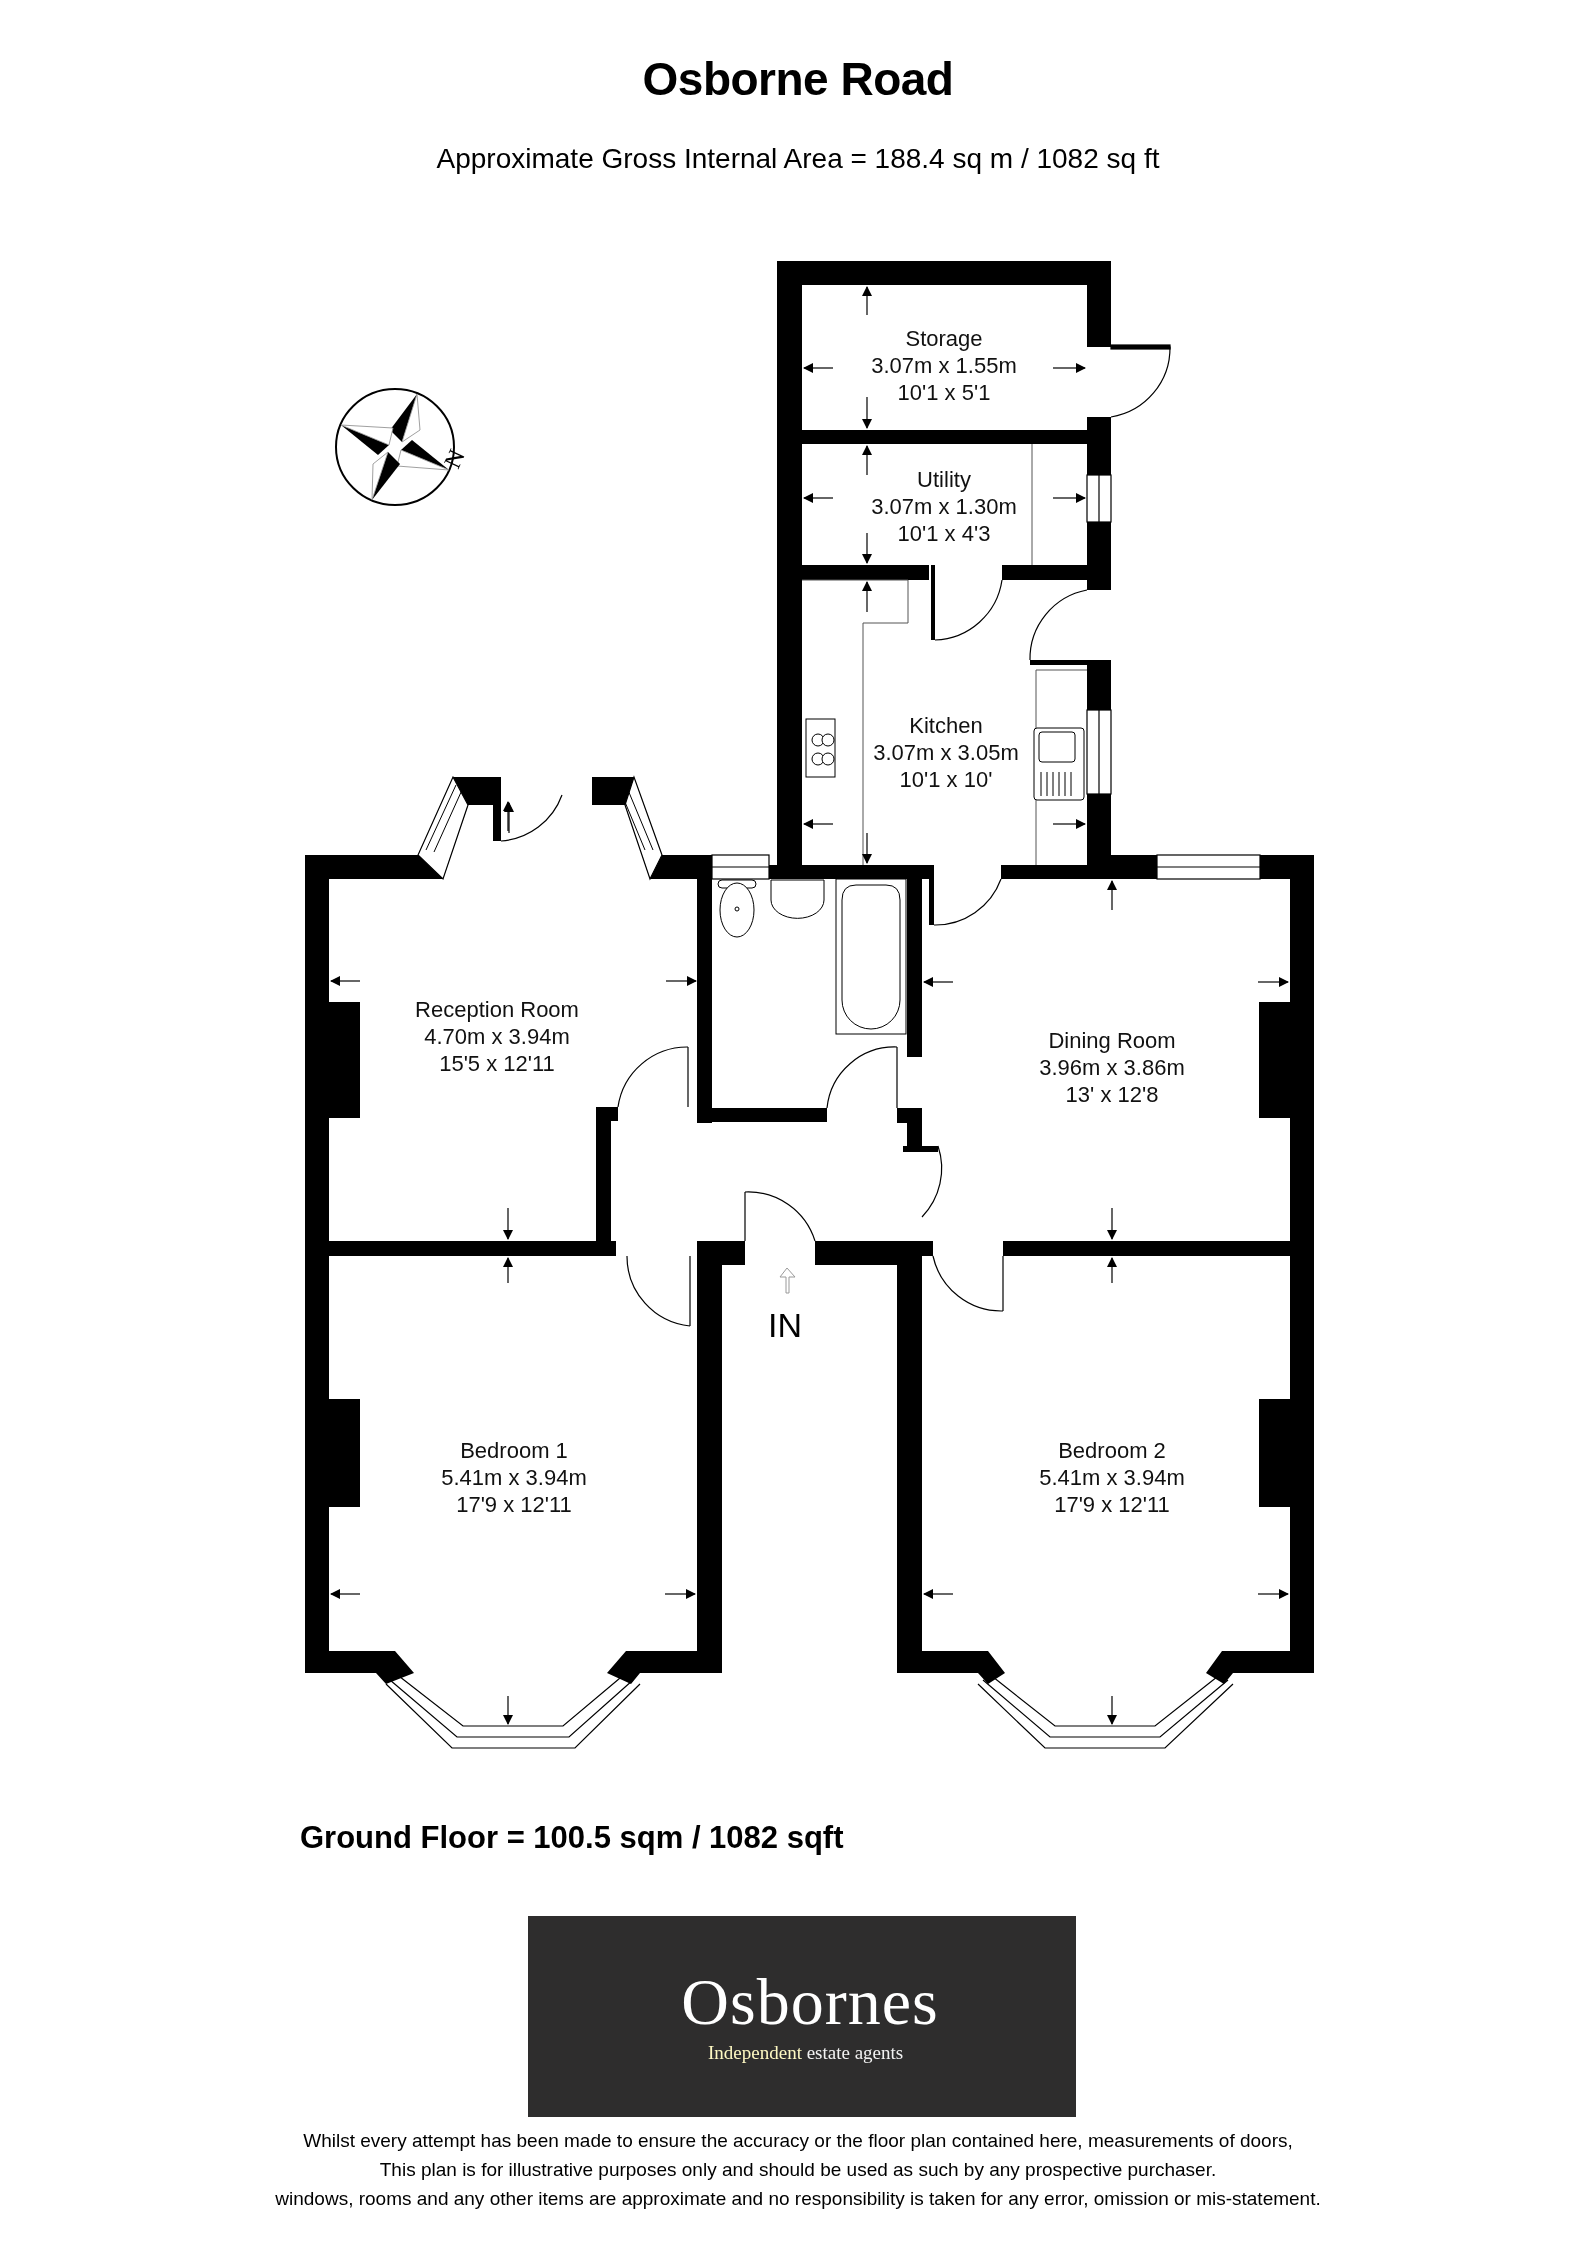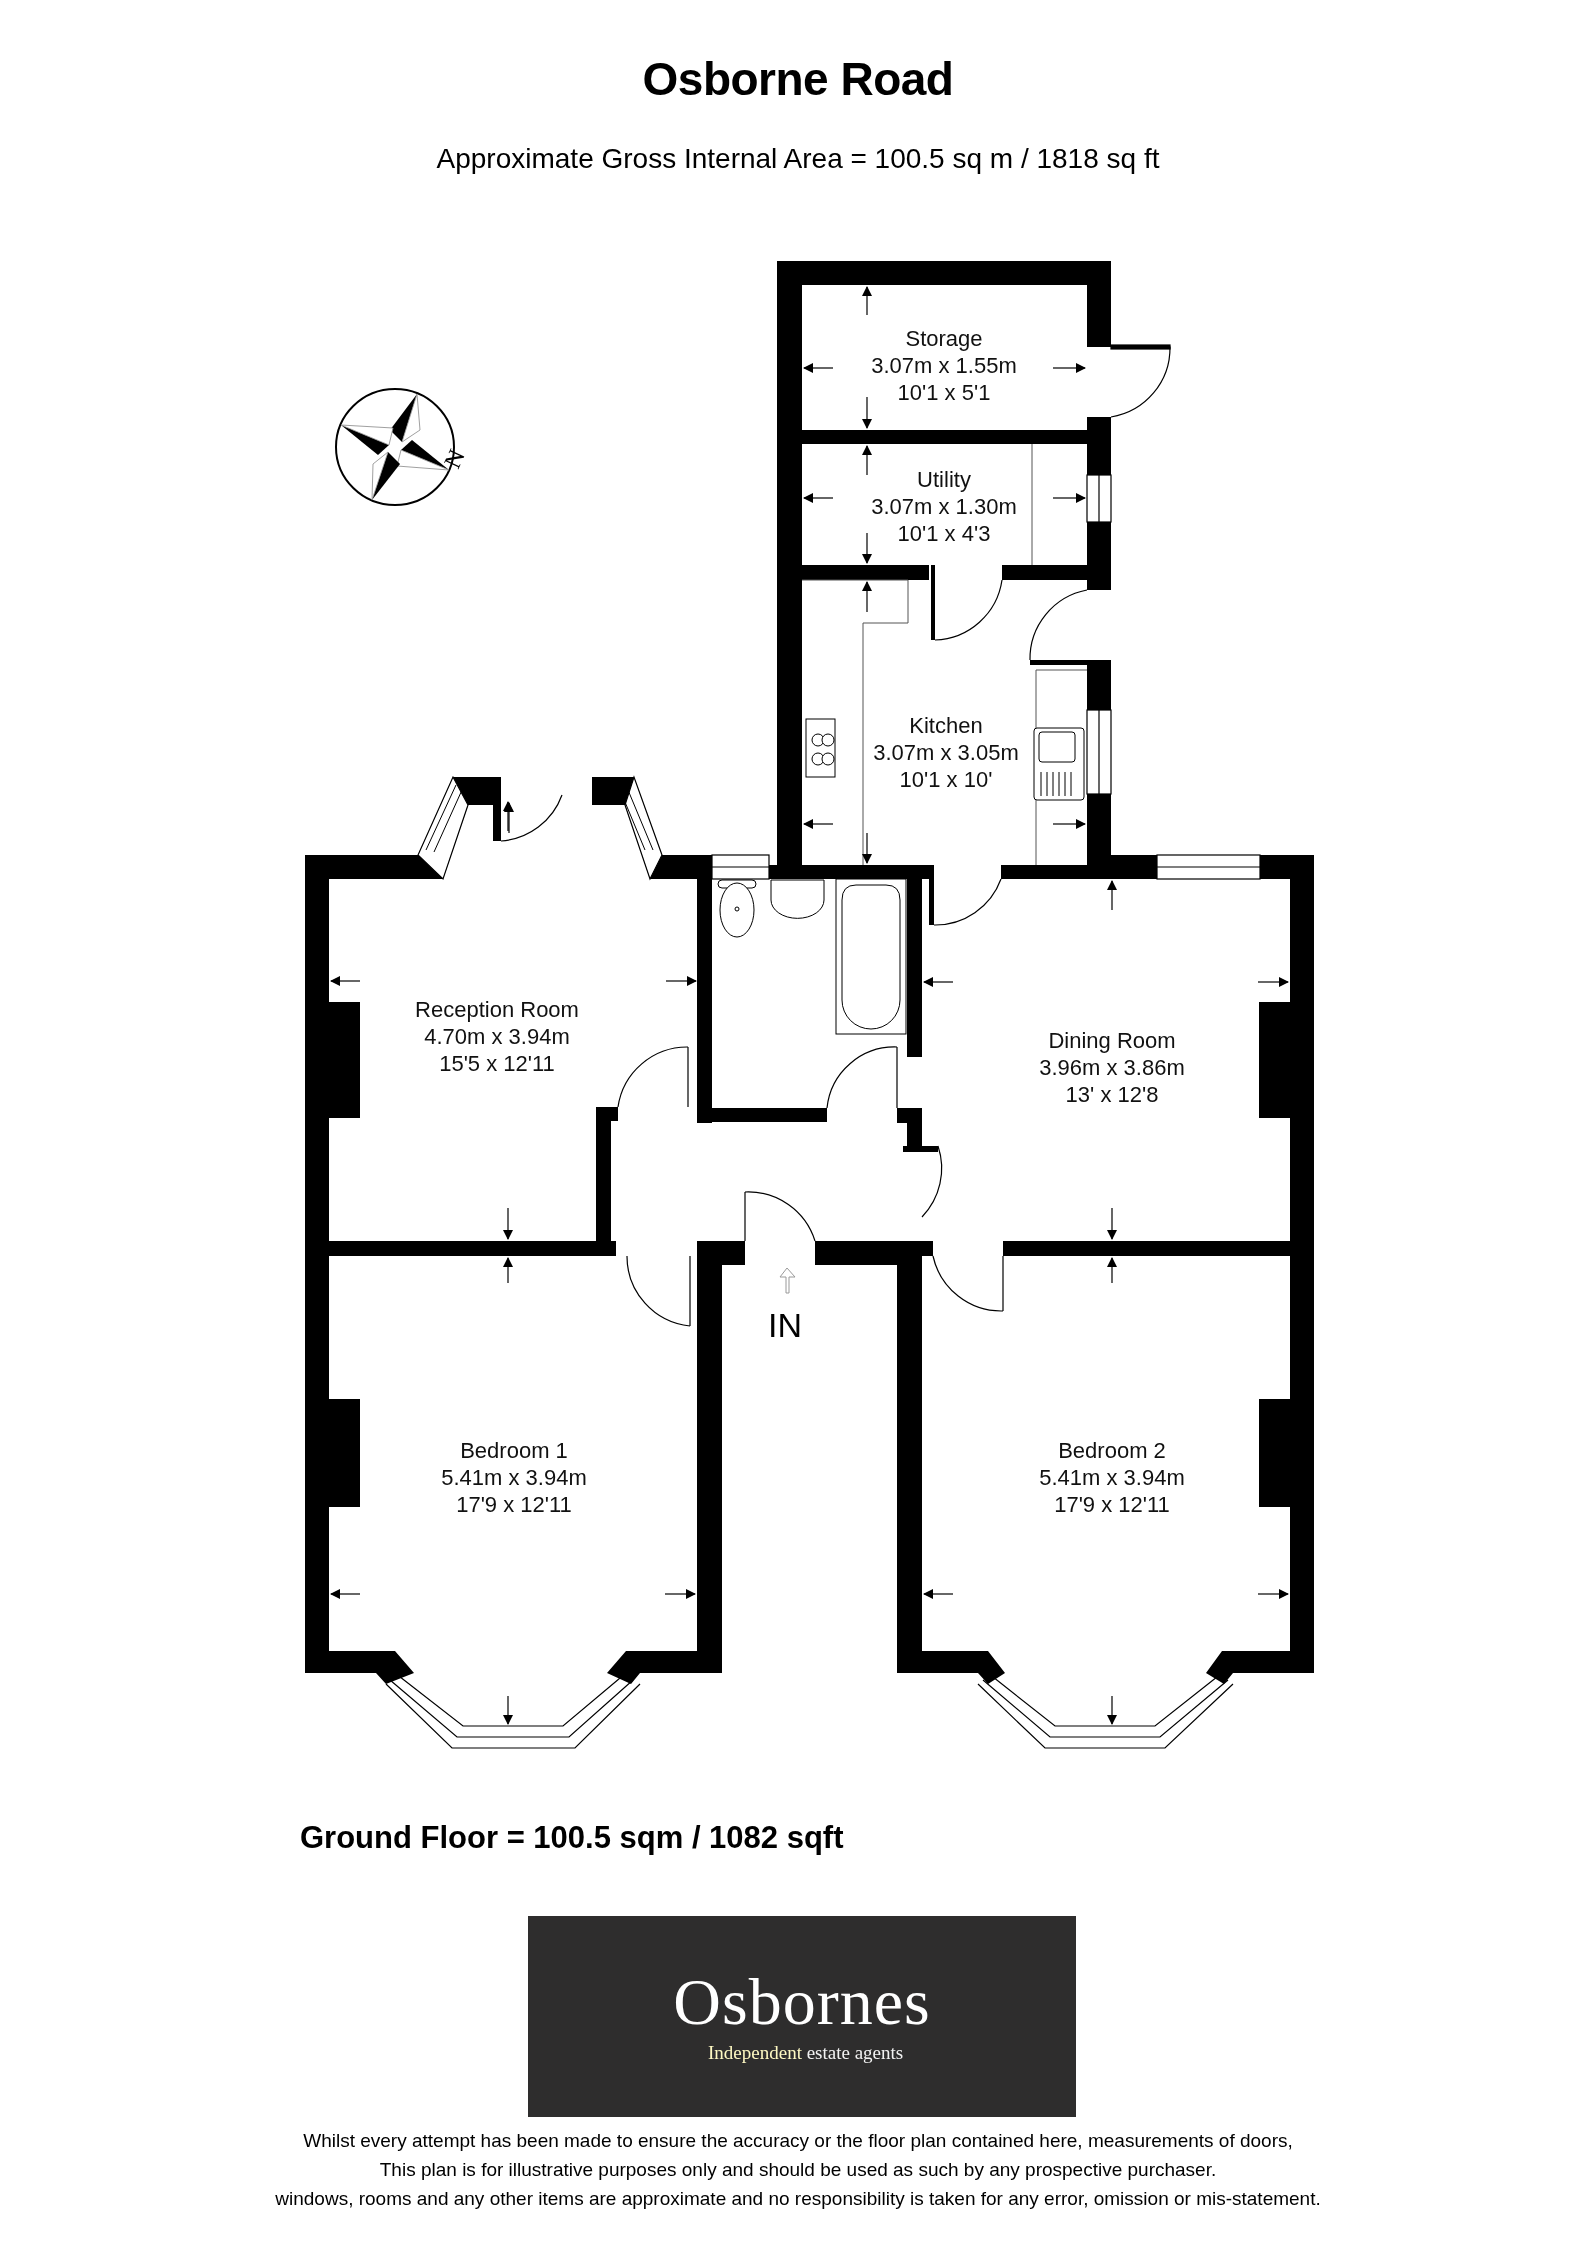--- a/index.html
+++ b/index.html
@@ -5,31 +5,31 @@
   html, body { margin: 0; padding: 0; background: #ffffff; }
   body { width: 1596px; height: 2258px; position: relative; overflow: hidden; font-family: "Liberation Sans", sans-serif; color: #000; }
   .title { position: absolute; left: 0; width: 1596px; top: 52px; text-align: center; font-weight: bold; font-size: 46px; letter-spacing: -0.5px; }
   .subtitle { position: absolute; left: 0; width: 1596px; top: 143px; text-align: center; font-size: 28px; }
   svg.plan { position: absolute; left: 0; top: 0; }
   .room-label { font-family: "Liberation Sans", sans-serif; font-size: 22px; text-anchor: middle; fill: #111; }
   .in-label { font-family: "Liberation Sans", sans-serif; font-size: 34px; text-anchor: middle; fill: #000; }
   .n-label { font-family: "Liberation Serif", serif; font-size: 24px; fill: #000; }
   .floor-total { position: absolute; left: 300px; top: 1820px; font-weight: bold; font-size: 31px; }
   .logo { position: absolute; left: 528px; top: 1916px; width: 548px; height: 201px; background: #2e2d2d; }
-  .logo-name { position: absolute; left: 0; width: 548px; top: 48px; text-align: center; font-family: "Liberation Serif", serif; font-size: 66px; color: #ffffff; letter-spacing: 1px; }
+  .logo-name { position: absolute; left: 0; width: 548px; top: 48px; text-align: center; font-family: "Liberation Serif", serif; font-size: 66px; color: #ffffff; letter-spacing: 1px; padding-left: 8px; }
   .logo-tag { position: absolute; left: 180px; top: 126px; font-family: "Liberation Serif", serif; font-size: 19px; color: #f2f2f2; white-space: nowrap; }
   .logo-tag .accent { color: #fef9c3; }
   .disclaimer { position: absolute; left: 0; width: 1596px; top: 2126px; text-align: center; font-size: 19px; line-height: 29px; }
   .disclaimer div { white-space: nowrap; }
 </style>
 </head>
 <body>
 
 <div class="title">Osborne Road</div>
-<div class="subtitle">Approximate Gross Internal Area = 100.5 sq m / 1818 sq ft</div>
+<div class="subtitle">Approximate Gross Internal Area = 188.4 sq m / 1082 sq ft</div>
 
 <svg class="plan" width="1596" height="2258" viewBox="0 0 1596 2258" xmlns="http://www.w3.org/2000/svg">
   <defs>
     <marker id="ah" markerWidth="10" markerHeight="10" refX="9" refY="5" orient="auto" markerUnits="userSpaceOnUse">
       <path d="M0,0 L10,5 L0,10 z" fill="#000"></path>
     </marker>
   </defs>
 
   <g>
     <ellipse cx="395" cy="447" rx="59" ry="58" fill="#fff" stroke="#000" stroke-width="2"></ellipse>

